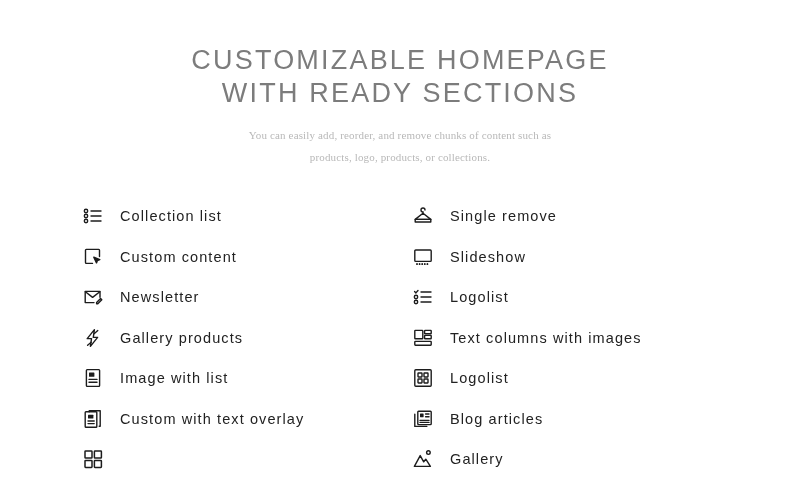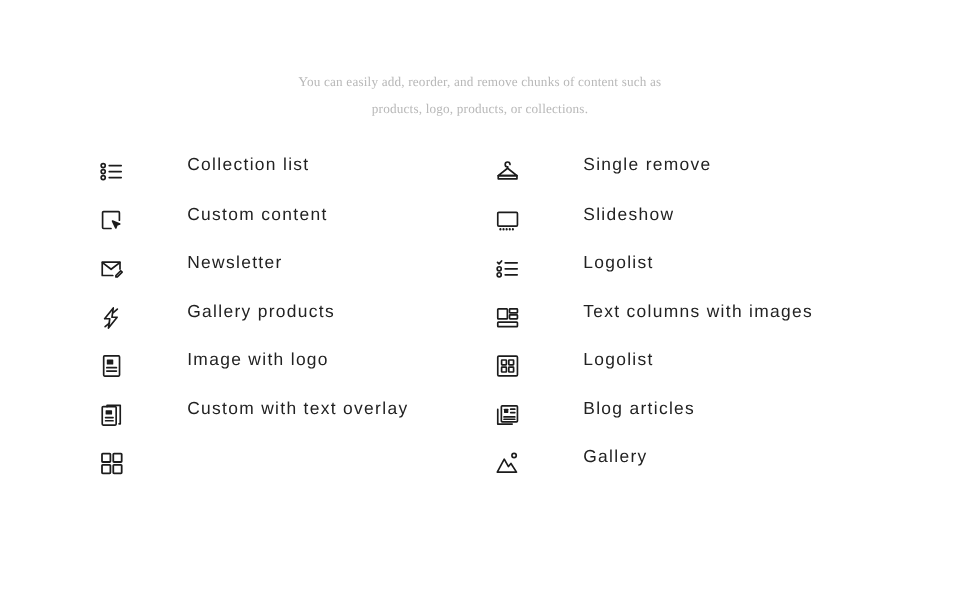--- a/index.html
+++ b/index.html
@@ -59,22 +59,22 @@
     display: grid;
     grid-template-columns: 310px 310px;
     column-gap: 20px;
     row-gap: 0px;
     grid-auto-flow: column;
     grid-template-rows: repeat(7, 40.5px);
   }
 
   .feature {
     display: flex;
+    align-items: center;
     height: 40.5px;
-    gap: 36px;
   }
 
   .feature-icon {
     width: 26px;
     height: 26px;
     flex: 0 0 26px;
     display: flex;
     align-items: center;
     justify-content: center;
     margin-right: 14px;
@@ -92,20 +92,22 @@
     font-weight: 400;
     white-space: nowrap;
   }
 </style>
 </head>
 <body>
 
 <div class="page">
 
   <div class="header">
+    <h1 class="title">CUSTOMIZABLE HOMEPAGE
+WITH READY SECTIONS</h1>
     <p class="subtitle">You can easily add, reorder, and remove chunks of content such as
 products, logo, products, or collections.</p>
   </div>
 
   <div class="features">
 
     <div class="feature">
       <span class="feature-icon">
         <svg width="22" height="22" viewBox="0 0 22 22" fill="none" stroke="currentColor" stroke-width="1.4">
           <circle cx="4" cy="6" r="1.7"></circle>
@@ -153,21 +155,21 @@
 
     <div class="feature">
       <span class="feature-icon">
         <svg width="22" height="22" viewBox="0 0 22 22" fill="none" stroke="currentColor" stroke-width="1.4">
           <rect x="4.4" y="2.6" width="13.2" height="16.8" rx="0.8"></rect>
           <rect x="7" y="5.6" width="5.4" height="4.2" rx="0.5" fill="currentColor" stroke="none"></rect>
           <line x1="7" y1="12.4" x2="15" y2="12.4" stroke-linecap="round"></line>
           <line x1="7" y1="15.2" x2="15" y2="15.2" stroke-linecap="round"></line>
         </svg>
       </span>
-      <span class="feature-label">Image with logo</span>
+      <span class="feature-label">Image with list</span>
     </div>
 
     <div class="feature">
       <span class="feature-icon">
         <svg width="22" height="22" viewBox="0 0 22 22" fill="none" stroke="currentColor" stroke-width="1.4">
           <rect x="3.2" y="3.8" width="11.6" height="15.4" rx="0.8"></rect>
           <path d="M7.2 3.8V2.8h11v15.4h-1" stroke-linecap="round" stroke-linejoin="round"></path>
           <rect x="6" y="6.8" width="5.4" height="3.6" rx="0.5" fill="currentColor" stroke="none"></rect>
           <line x1="6" y1="13" x2="12.2" y2="13" stroke-linecap="round"></line>
           <line x1="6" y1="15.6" x2="12.2" y2="15.6" stroke-linecap="round"></line>

